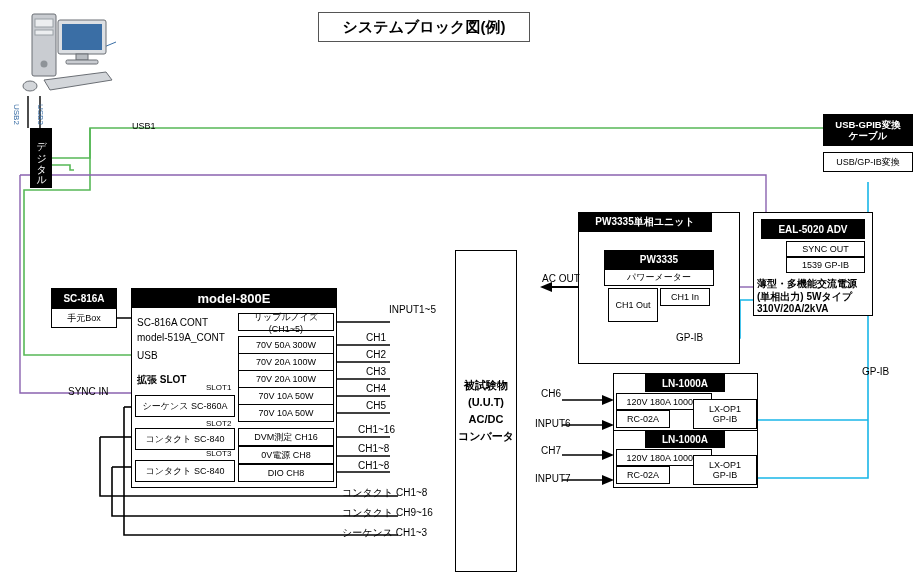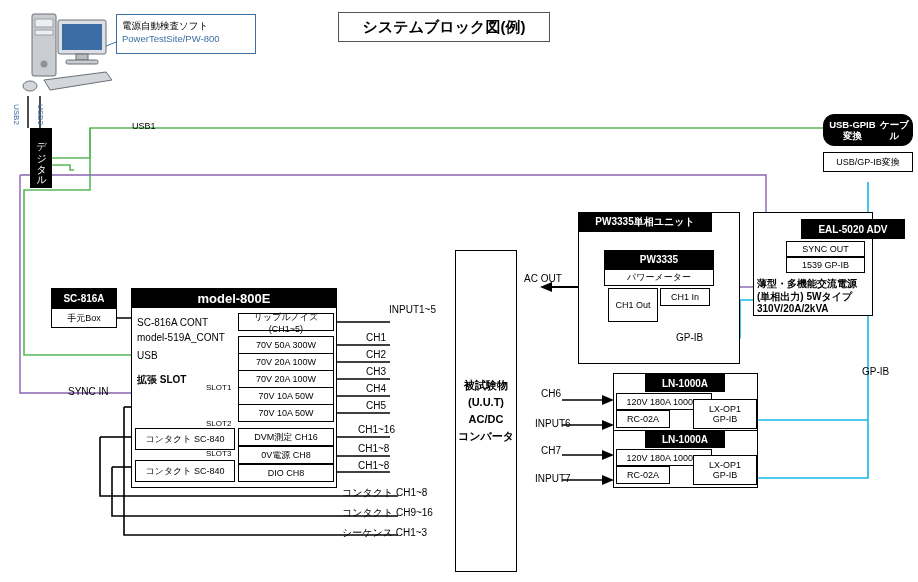--- a/index.html
+++ b/index.html
@@ -11,21 +11,21 @@
     overflow:hidden;
   }
   #stage{position:absolute;left:0;top:0;width:918px;height:582px;}
   .abs{position:absolute;box-sizing:border-box;}
   .border{border:1px solid #000;background:#fff;}
   .lbl{position:absolute;font-size:10px;color:#000;white-space:nowrap;}
   .ctr{display:flex;align-items:center;justify-content:center;text-align:center;}
 
   
   #title{
-    left:338px;top:12px;width:212px;height:30px;
+    left:318px;top:12px;width:212px;height:30px;
     border:1px solid #555;background:#fff;
     font-size:15px;font-weight:bold;color:#000;
   }
 
   
   #pc-callout{
     left:116px;top:14px;width:140px;height:40px;
     border:1px solid #3a6ea5;background:#fff;
     font-size:9.5px;line-height:13px;color:#000;
     padding:4px 5px;
@@ -142,32 +142,28 @@
       <rect x="52" y="54" width="32" height="4" rx="1.5" fill="#c9ccd1" stroke="#6b6f75"></rect>
 
       <polygon points="30,74 92,66 98,74 36,84" fill="#d3d6da" stroke="#6b6f75"></polygon>
 
       <ellipse cx="16" cy="80" rx="7" ry="5" fill="#d3d6da" stroke="#6b6f75"></ellipse>
     </svg>
   </div>
 
   <div class="abs ctr" id="title">システムブロック図(例)</div>
 
-  <div class="abs" id="pc-callout">
-    <div>電源自動検査ソフト</div>
-    <div class="l2">PowerTestSite/PW-800</div>
-  </div>
 
   <div class="vlab" style="left:12px;top:104px;">USB2</div>
   <div class="vlab" style="left:36px;top:104px;">USB3</div>
   <div class="lbl" style="left:132px;top:121px;color:#000;font-size:9px;">USB1</div>
 
   <div class="abs" id="digital">デジタル</div>
 
-  <div class="abs bluebox ctr" style="left:823px;top:114px;width:90px;height:32px;flex-direction:row;border-radius:11px;">
+  <div class="abs bluebox ctr" style="left:823px;top:114px;width:90px;height:32px;flex-direction:column;">
     <span>USB-GPIB変換</span>
     <span>ケーブル</span>
   </div>
   <div class="abs wbox ctr" style="left:823px;top:152px;width:90px;height:20px;">USB/GP-IB変換</div>
 
   <div class="abs blackbox ctr" style="left:51px;top:288px;width:66px;height:20px;">SC-816A</div>
   <div class="abs wbox ctr" style="left:51px;top:308px;width:66px;height:20px;">手元Box</div>
 
   <div class="abs border" style="left:131px;top:288px;width:206px;height:200px;">
   </div>
@@ -175,20 +171,21 @@
 
   <div class="lbl" style="left:137px;top:317px;">SC-816A CONT</div>
   <div class="lbl" style="left:137px;top:332px;">model-519A_CONT</div>
   <div class="lbl" style="left:137px;top:350px;">USB</div>
   <div class="lbl bold" style="left:137px;top:373px;font-size:10px;">拡張 SLOT</div>
 
   <div class="lbl txt8" style="left:206px;top:383px;">SLOT1</div>
   <div class="lbl txt8" style="left:206px;top:419px;">SLOT2</div>
   <div class="lbl txt8" style="left:206px;top:449px;">SLOT3</div>
 
+  <div class="abs wbox ctr" style="left:135px;top:395px;width:100px;height:22px;">シーケンス SC-860A</div>
   <div class="abs wbox ctr" style="left:135px;top:428px;width:100px;height:22px;">コンタクト SC-840</div>
   <div class="abs wbox ctr" style="left:135px;top:460px;width:100px;height:22px;">コンタクト SC-840</div>
 
   <div class="abs wbox ctr" style="left:238px;top:313px;width:96px;height:18px;">リップルノイズ(CH1~5)</div>
   <div class="abs wbox ctr" style="left:238px;top:336px;width:96px;height:18px;">70V 50A  300W</div>
   <div class="abs wbox ctr" style="left:238px;top:353px;width:96px;height:18px;">70V 20A  100W</div>
   <div class="abs wbox ctr" style="left:238px;top:370px;width:96px;height:18px;">70V 20A  100W</div>
   <div class="abs wbox ctr" style="left:238px;top:387px;width:96px;height:18px;">70V 10A   50W</div>
   <div class="abs wbox ctr" style="left:238px;top:404px;width:96px;height:18px;">70V 10A   50W</div>
   <div class="abs wbox ctr" style="left:238px;top:428px;width:96px;height:18px;">DVM測定   CH16</div>
@@ -219,24 +216,24 @@
   </div>
 
   <div class="abs border" style="left:578px;top:212px;width:162px;height:152px;"></div>
   <div class="abs blackbox ctr" style="left:578px;top:212px;width:134px;height:20px;">PW3335単相ユニット</div>
 
   <div class="abs blackbox ctr" style="left:604px;top:250px;width:110px;height:19px;">PW3335</div>
   <div class="abs wbox ctr" style="left:604px;top:269px;width:110px;height:17px;">パワーメーター</div>
   <div class="abs wbox ctr" style="left:608px;top:288px;width:50px;height:34px;">CH1 Out</div>
   <div class="abs wbox ctr" style="left:660px;top:288px;width:50px;height:18px;">CH1 In</div>
   <div class="lbl" style="left:676px;top:332px;">GP-IB</div>
-  <div class="lbl" style="left:524px;top:273px;">AC OUT</div>
+  <div class="lbl" style="left:542px;top:273px;">AC OUT</div>
 
   <div class="abs border" style="left:753px;top:212px;width:120px;height:104px;"></div>
-  <div class="abs blackbox ctr" style="left:761px;top:219px;width:104px;height:20px;margin-left:40px;">EAL-5020 ADV</div>
+  <div class="abs blackbox ctr" style="left:761px;top:219px;width:104px;height:20px;">EAL-5020 ADV</div>
   <div class="abs wbox ctr" style="left:786px;top:241px;width:79px;height:16px;">SYNC OUT</div>
   <div class="abs wbox ctr" style="left:786px;top:257px;width:79px;height:16px;">1539 GP-IB</div>
   <div class="lbl bold" style="left:757px;top:277px;">薄型・多機能交流電源</div>
   <div class="lbl bold" style="left:757px;top:290px;">(単相出力) 5Wタイプ</div>
   <div class="lbl bold" style="left:757px;top:303px;">310V/20A/2kVA</div>
 
   <div class="abs border" style="left:613px;top:373px;width:145px;height:58px;"></div>
   <div class="abs blackbox ctr" style="left:645px;top:374px;width:80px;height:18px;">LN-1000A</div>
   <div class="abs wbox ctr" style="left:616px;top:393px;width:96px;height:17px;">120V 180A 1000W</div>
   <div class="abs wbox ctr" style="left:616px;top:410px;width:54px;height:18px;">RC-02A</div>

